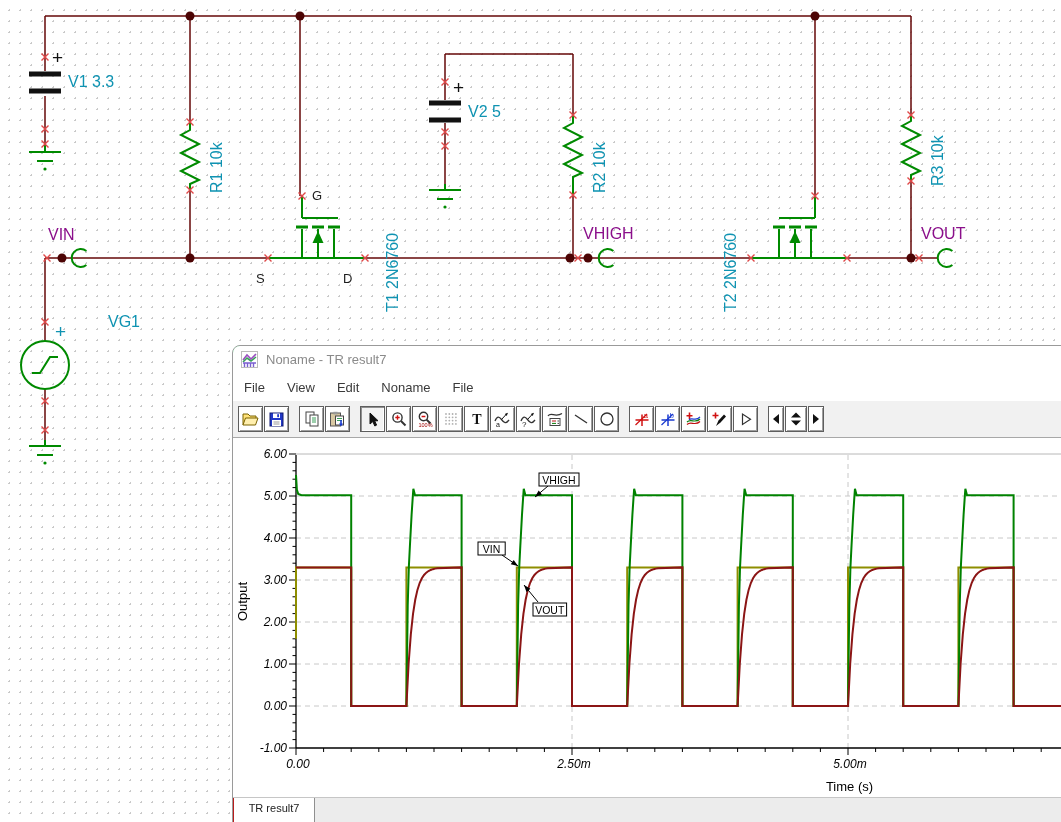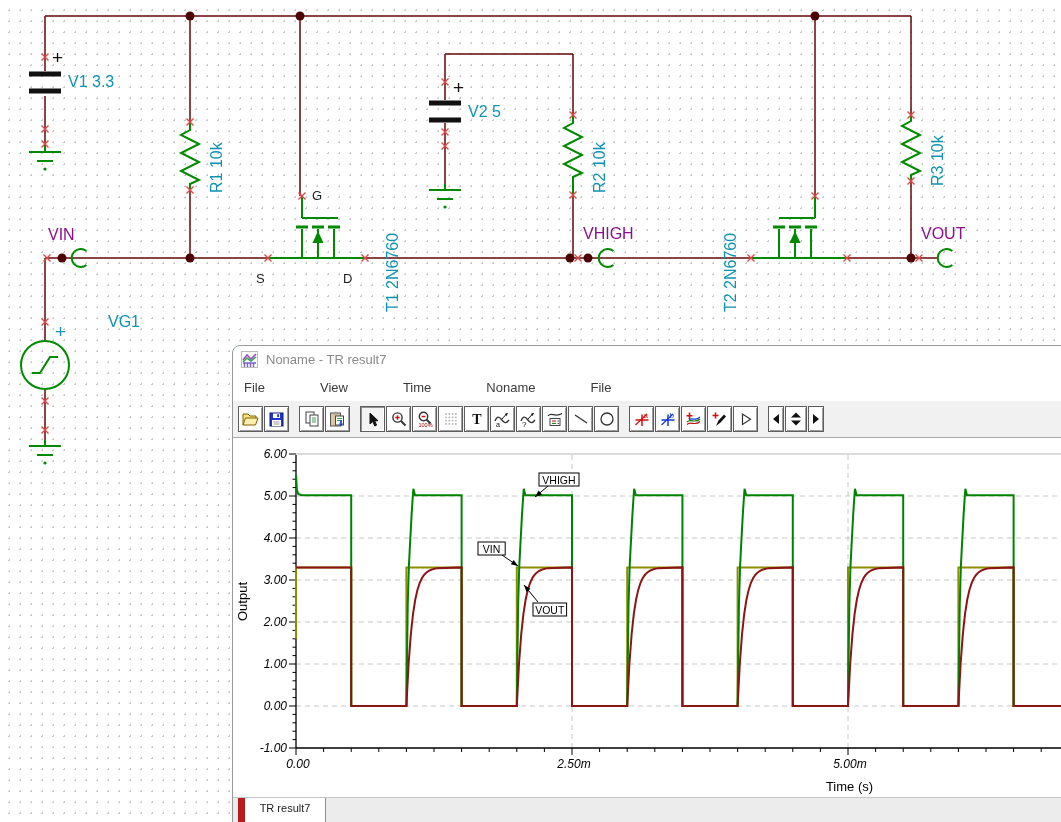--- a/index.html
+++ b/index.html
@@ -21,37 +21,37 @@
   .plabel{fill:#1c1c1c;font-size:13px;}
   .pluslabel{fill:#111;font-size:19px;}
   .pluscyan{fill:var(--clabel);font-size:19px;}
 
   
   .window{position:absolute;left:232px;top:345px;width:830px;height:478px;
      background:#86efac;border:1px solid #9a9a9a;border-radius:8px 0 0 0;
      overflow:hidden;box-sizing:border-box;}
   .titlebar{height:27px;display:flex;align-items:center;gap:8px;padding-left:8px;background:#ffffff;}
   .titlebar .title{color:#8a8a8a;font-size:13px;}
-  .menubar{height:28px;display:flex;align-items:center;background:#ffffff;font-size:13px;color:#3a3a3a;gap:33px;}
+  .menubar{height:28px;display:flex;align-items:center;background:#ffffff;font-size:13px;color:#3a3a3a;}
   .menubar span{padding:0 11px;}
   .toolbar{height:37px;background:#f1f1f1;border-bottom:1px solid #a8a8a8;
      display:flex;align-items:center;padding-left:5px;gap:1px;box-sizing:border-box;}
   .tbtn{width:25px;height:26px;background:#ffffff;border:1px solid #5e5e5e;
      box-shadow:inset 1px 1px 0 #ffffff,inset -1px -1px 0 #9f9f9f;
      display:flex;align-items:center;justify-content:center;padding:0;flex:0 0 auto;}
   .tbtn.pressed{background:#f3f3f3;box-shadow:inset 1px 1px 0 #909090,inset -1px -1px 0 #ffffff;}
   .tbtn.nav{width:16px;}
   .tbtn.spin{width:22px;}
   .tbgap{width:8px;flex:0 0 auto;}
   .plot{position:relative;width:830px;height:362px;background:#ffffff;}
   .plot text{font-family:"Liberation Sans",sans-serif;}
   .tabstrip{position:absolute;left:0;bottom:0;width:100%;height:24px;background:#ececec;
      border-top:1px solid #c6c6c6;display:flex;}
-  .tab{margin-left:5px;width:80px;background:#ffffff;border-right:1px solid #8f8f8f;
-     border-left:7px solid #b91c1c;font-size:11px;color:#222;padding-top:4px;text-align:center;}
+  .tab{width:80px;background:#ffffff;border-right:1px solid #8f8f8f;
+     border-left:1px solid #b91c1c;font-size:11px;color:#222;padding-top:4px;text-align:center;}
 </style>
 </head>
 <body>
 
 <div class="stage">
 
   <div class="schematic">
     <svg width="1061" height="822">
 
       <path class="wire" d="M45,16 H911 M45,16 V71 M45,96 V149 M190,16 V122 M190,190 V258 M300,16 V196 M815,16 V196 M911,16 V115 M911,181 V258 M45,258 H268 M365,258 H751 M847,258 H938 M45,258 V341 M45,389 V444 M445,54 V100 M445,123 V187 M445,54 H573 M573,54 V115 M573,195 V258"></path>
@@ -168,21 +168,21 @@
         <polyline points="2,9 6,4 10,8 15,3" fill="none" stroke="#9a4fc0" stroke-width="1.6"></polyline>
         <polyline points="2,11 6,7 10,10 15,6" fill="none" stroke="#3aa05a" stroke-width="1.6"></polyline>
         <path d="M2,12 H15 M3.5,12 V16 M6.5,12 V16 M9.5,12 V16 M12.5,12 V16" stroke="#7a5fd0" stroke-width="1.4" fill="none"></path>
       </svg>
       <span class="title">Noname - TR result7</span>
     </div>
 
     <div class="menubar">
       <span>File</span>
       <span>View</span>
-      <span>Time</span>
+      <span>Edit</span>
       <span>Noname</span>
       <span>File</span>
     </div>
 
     <div class="toolbar">
       <button class="tbtn">
         <svg width="17" height="15" viewBox="0 0 17 15">
           <path d="M1,13 V2 H6 L8,4 H14 V6" fill="#FFE27A" stroke="#7a6200"></path>
           <path d="M1,13 L3.5,6 H16 L13.5,13 Z" fill="#FFEFAE" stroke="#7a6200"></path>
         </svg>

